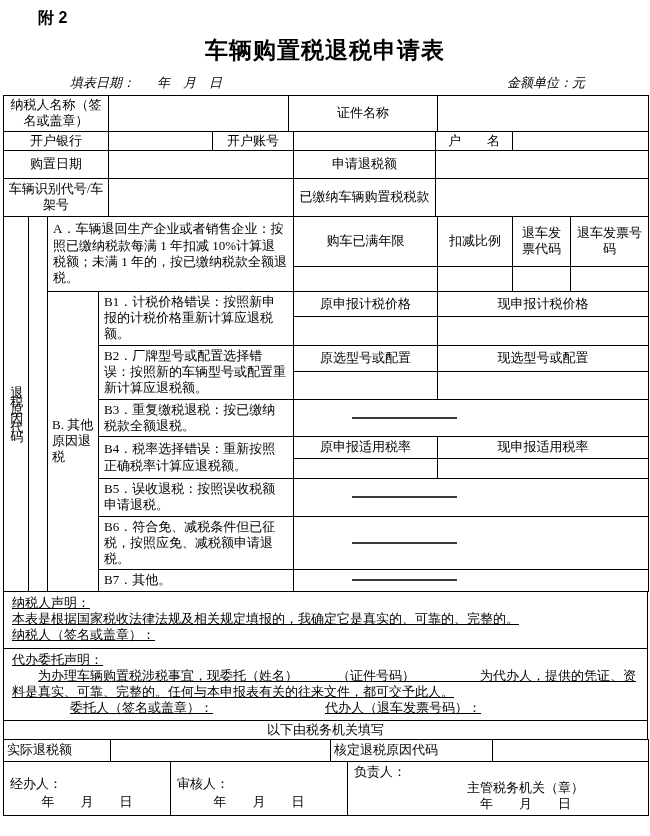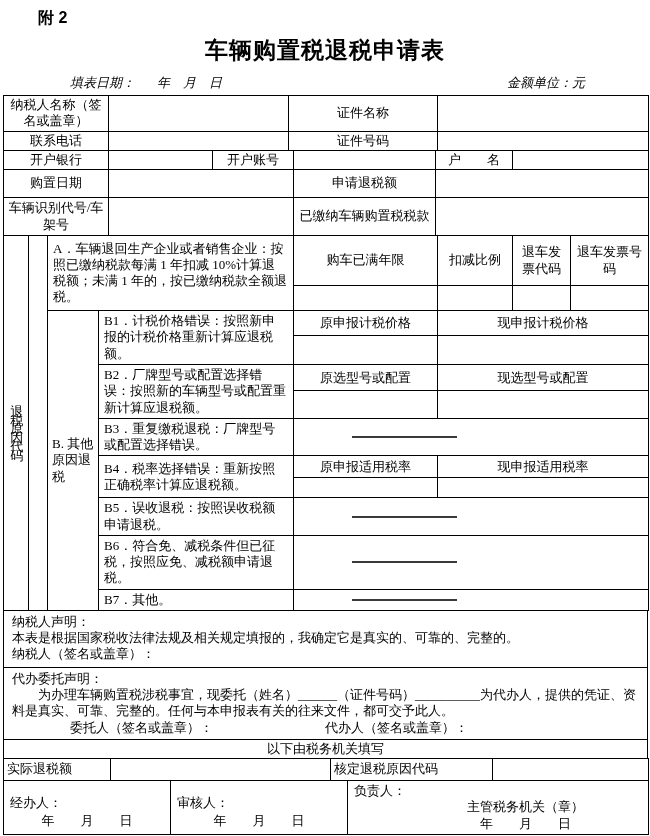--- a/index.html
+++ b/index.html
@@ -17,21 +17,21 @@
   table { border-collapse:collapse; table-layout:fixed; width:645px; margin-left:3px; margin-top:-1px; }
   table.first { margin-top:0; }
   td { border:1px solid #000; padding:1px 3px; overflow:hidden; }
   td.c { text-align:center; vertical-align:middle; }
   td.desc { vertical-align:middle; padding:2px 5px;font-family:Liberation Serif, serif; }
   td.blank { background:#fff; }
   .vertcell { text-align:center; vertical-align:middle; }
   .vert { writing-mode:vertical-rl; text-orientation:upright; letter-spacing:9px; display:inline-block; }
   .blabel { vertical-align:middle; padding:2px 4px; }
   .dash { width:105px; height:0; border-top:2px solid #3a3a3a; margin-left:55px; }
-  .declblock td { padding:3px 8px; vertical-align:top; }
+  .declblock td { padding:3px 8px; vertical-align:top;text-decoration:underline; }
   .decl-body { text-indent:2em; }
   .sigline { display:flex; }
   .sigline .s1 { margin-left:58px; }
   .sigline .s2 { margin-left:112px; }
   .officehdr { text-align:center; }
   .staffcell { vertical-align:middle; padding:2px 6px; }
   .staffcell .lbl { margin-top:10px; }
   .staffcell .dt { text-align:center; word-spacing:14px; margin-top:2px; }
   .chief .lbl { margin-top:0; }
   .chief .office { text-align:center; padding-left:55px; }
@@ -54,26 +54,20 @@
       <col style="width:149px">
       <col style="width:211px">
     </colgroup>
   <tbody>
       <tr style="height:35px">
     <td class="c">纳税人名称（签名或盖章）</td>
     <td class="blank"></td>
     <td class="c">证件名称</td>
     <td class="blank"></td>
   </tr>
-  <tr style="height:18px">
-    <td class="c">联系电话</td>
-    <td class="blank"></td>
-    <td class="c">证件号码</td>
-    <td class="blank"></td>
-  </tr>
 </tbody>
   </table>
 
 <table>
   <colgroup>
       <col style="width:105px">
       <col style="width:104px">
       <col style="width:81px">
       <col style="width:142px">
       <col style="width:77px">
@@ -154,21 +148,21 @@
   <tr style="height:26px">
     <td class="desc" rowspan="2">B2．厂牌型号或配置选择错误：按照新的车辆型号或配置重新计算应退税额。</td>
     <td class="c">原选型号或配置</td>
     <td class="c" colspan="3">现选型号或配置</td>
   </tr>
   <tr style="height:27px">
     <td class="blank"></td>
     <td class="blank" colspan="3"></td>
   </tr>
   <tr style="height:33px">
-    <td class="desc">B3．重复缴税退税：厂牌型号或配置选择错误。</td>
+    <td class="desc">B3．重复缴税退税：按已缴纳税款全额退税。</td>
     <td colspan="4">
           <div class="dash"></div>
         </td>
   </tr>
   <tr style="height:22px">
     <td class="desc" rowspan="2">B4．税率选择错误：重新按照正确税率计算应退税额。</td>
     <td class="c">原申报适用税率</td>
     <td class="c" colspan="3">现申报适用税率</td>
   </tr>
   <tr style="height:20px">
@@ -209,21 +203,21 @@
   </table>
 
 <table class="declblock">
   <tbody>
       <tr style="height:62px">
     <td>
       <div>代办委托声明：</div>
       <div class="decl-body">为办理车辆购置税涉税事宜，现委托（姓名）______（证件号码）__________为代办人，提供的凭证、资料是真实、可靠、完整的。任何与本申报表有关的往来文件，都可交予此人。</div>
       <div class="sigline">
         <span class="s1">委托人（签名或盖章）：</span>
-        <span class="s2">代办人（签名或盖章）：</span>
+        <span class="s2">代办人（退车发票号码）：</span>
       </div>
     </td>
   </tr>
 </tbody>
   </table>
 
 <table>
   <tbody>
       <tr style="height:18px">
     <td class="officehdr">以下由税务机关填写</td>

